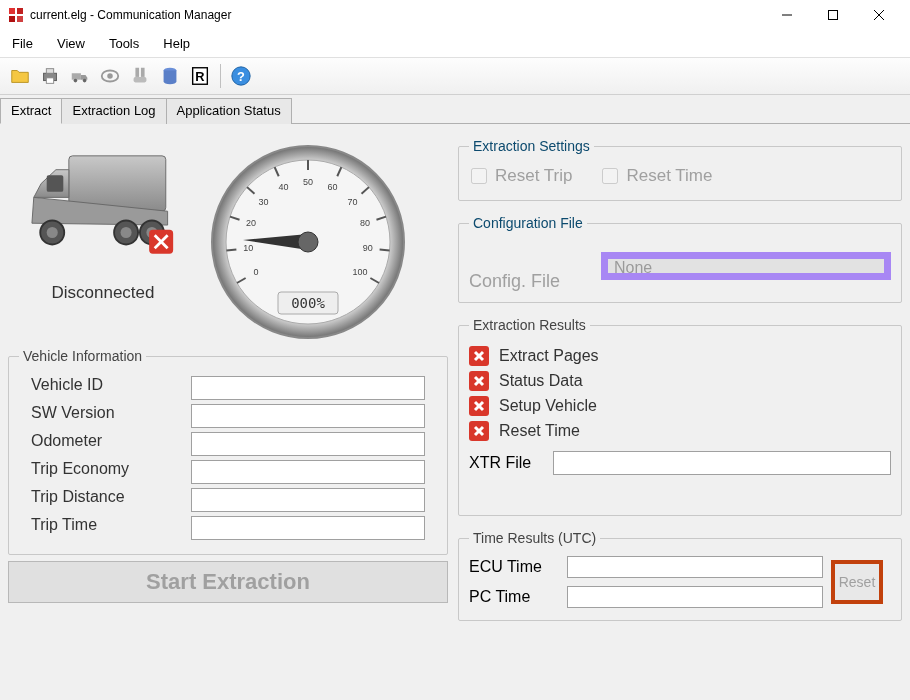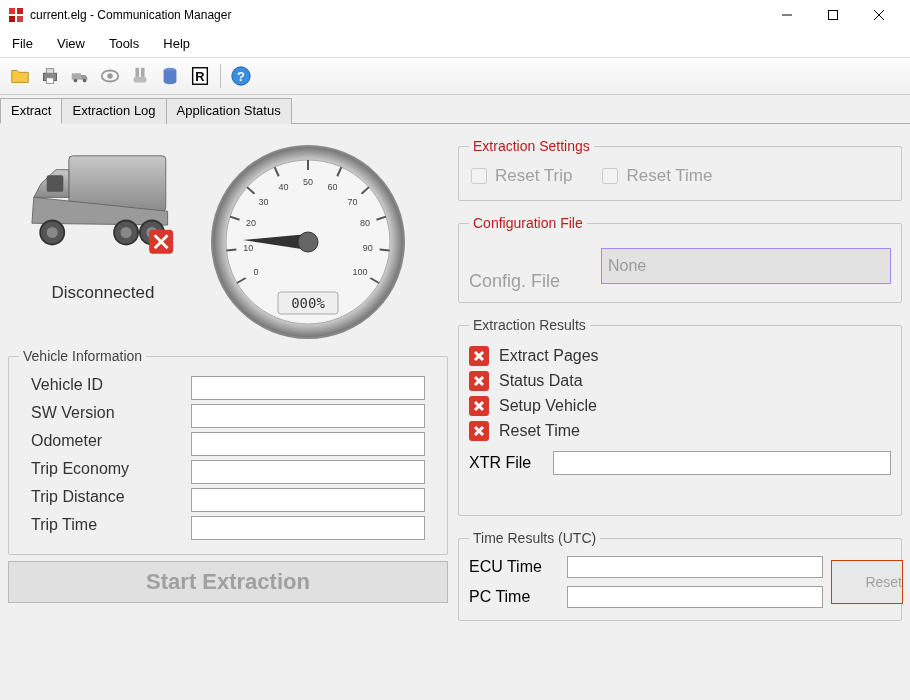--- a/index.html
+++ b/index.html
@@ -33,49 +33,49 @@
 
 .truck-gauge-row { display: flex; gap: 20px; align-items: flex-start; padding: 10px 10px 0 10px; }
 .truck-wrap { width: 170px; text-align:center; }
 .truck-svg { width: 160px; height: 120px; }
 .conn-status { font-size: 17px; color:#333; margin-top: 18px; }
 
 .gauge-wrap { width: 200px; height: 200px; }
 
 fieldset.group { border: 1px solid #c8c8c8; border-radius: 2px; padding: 8px 10px 10px 10px; margin-top: 6px; background: #f0f0f0; }
 fieldset.group > legend { font-size: 14px; color: #444; padding: 0 4px; }
-fieldset.disabled > legend { color: #b91c1c; }
+fieldset.disabled > legend { color: #0c4a6e; }
 fieldset.disabled label, fieldset.disabled .conf-label { color: #a0a0a0; }
 
 .form-row { display: flex; align-items: flex-start; margin: 4px 12px; }
 .form-label { width: 160px; font-size: 16px; color:#333; }
 .form-input { flex: 1; height: 24px; border: 1px solid #a0a0a0; background: #fff; padding: 0 4px; font-size: 14px; }
 
 .start-btn { width: 100%; height: 42px; background: #e0e0e0; border: 1px solid #b8b8b8; color: #a0a0a0; font-size: 22px; font-weight: 600; cursor: not-allowed; margin-top: 6px; }
 
 .chk-row { display:flex; gap: 30px; padding: 4px 2px; }
 .chk { display:flex; align-items:center; gap:8px; font-size:17px; color:#a0a0a0;}
 .chk input { width:16px; height:16px; }
 
 .conf-row { display:flex; align-items:center; gap:12px; }
 .conf-label { font-size:18px; color:#a0a0a0; width:120px;margin-top:32px;}
-.conf-select { flex:1; height:36px; border:1px solid #8b5cf6; background:#ddd; color:#777; font-size:16px; padding:0 6px; appearance:none; }
+.conf-select { flex:1; height:28px; border:7px solid #8b5cf6; background:#ddd; color:#777; font-size:16px; padding:0 6px; appearance:none; }
 
 .result-line { display:flex; align-items:center; gap:10px; margin:5px 0; font-size:16px; color:#333; }
 .x-badge { width:20px; height:20px; background:#d9372b; border-radius:3px; display:flex; align-items:center; justify-content:center; }
 .x-badge svg { stroke:#fff; stroke-width:3; }
 
 .xtr-row { display:flex; align-items:center; gap: 14px; margin-top:10px;}
 .xtr-label { font-size:16px; width:70px; }
 .xtr-input { flex:1; height:24px; border:1px solid #a0a0a0; background:#fff; }
 
 .time-grid { display:grid; grid-template-columns: 90px 1fr 60px; grid-template-rows: 26px 26px; align-items:center; column-gap:8px; row-gap:4px; }
 .time-label { font-size:16px; }
 .time-input { height:22px; border:1px solid #a0a0a0; background:#fff; width:100%; }
-.reset-btn { grid-row: 1 / span 2; grid-column:3; height:44px; width:72px; border:1px solid #c2410c; background:#e8e8e8; color:#a0a0a0; font-size:14px; cursor:not-allowed;text-align:right; }
+.reset-btn { grid-row: 1 / span 2; grid-column:3; height:44px; width:52px; border:4px solid #c2410c; background:#e8e8e8; color:#a0a0a0; font-size:14px; cursor:not-allowed; }
 </style>
 </head>
 <body>
 
 <div class="titlebar">
   <span class="titlebar-icon">
     <svg width="16" height="16" viewBox="0 0 16 16">
         <rect x="1" y="1" width="6" height="6" fill="#e03030"></rect>
         <rect x="9" y="1" width="6" height="6" fill="#c02020"></rect>
         <rect x="1" y="9" width="6" height="6" fill="#b01010"></rect>

